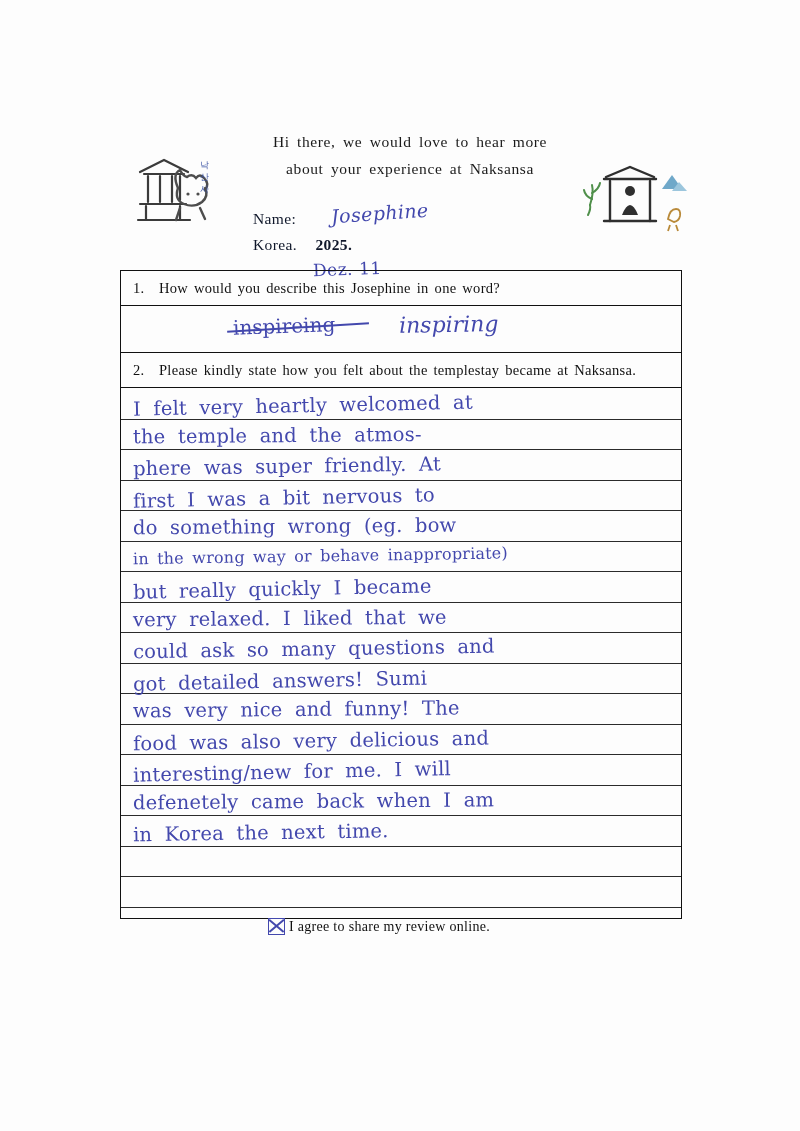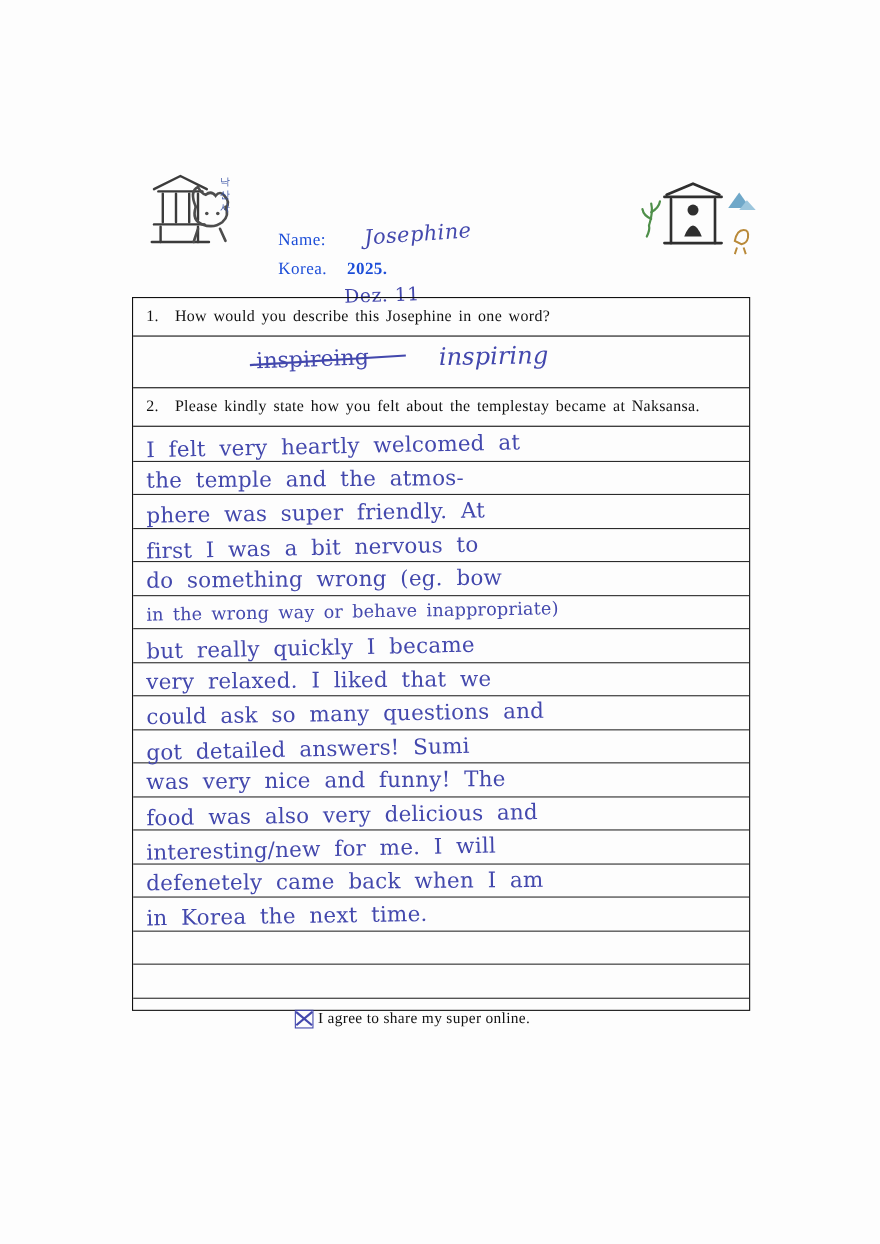--- a/index.html
+++ b/index.html
@@ -42,21 +42,21 @@
     left: 253px;
     font-size: 15.5px;
     line-height: 26px;
     letter-spacing: 0.4px;
   }
   .name-row, .date-row {
     position: relative;
     height: 26px;
     white-space: nowrap;
   }
-  .label-text { color: #1d4ed8; }
+  .label-text { color: #0f172a; }
 
   .hand-name {
     position: absolute;
     left: 78px;
     top: -6px;
     font-size: 19px;
     font-style: italic;
     transform: rotate(-4deg);
     color: #4348ad;
     font-family: "DejaVu Serif", serif;
@@ -198,20 +198,24 @@
     background: #4348ad;
   }
   .consent-box::before { transform: rotate(40deg); }
   .consent-box::after { transform: rotate(-40deg); }
 </style>
 </head>
 <body>
 
 <div class="page">
 
+  <div class="header-title">
+    <div>Hi there, we would love to hear more</div>
+    <div>about your experience at Naksansa</div>
+  </div>
 
   <div class="logo-left">
     <svg width="96" height="80" viewBox="0 0 96 80" xmlns="http://www.w3.org/2000/svg">
       <g fill="none" stroke="#3b3b3b" stroke-width="2.2" stroke-linecap="round">
         <path d="M6 22 L30 10 L54 22"></path>
         <path d="M10 24 L50 24"></path>
         <path d="M14 26 L14 52 M26 26 L26 52 M38 26 L38 52 M46 26 L46 50"></path>
         <path d="M6 54 L52 54"></path>
         <path d="M12 56 L12 70 M46 56 L46 70"></path>
         <path d="M4 70 L56 70"></path>
@@ -320,16 +324,16 @@
         <div class="hand-line" style="top: 402.5px; transform: rotate(-0.5deg);">defenetely came back when I am</div>
         <div class="rule-line" style="top: 457.5px;"></div>
         <div class="hand-line" style="top: 433px; transform: rotate(-0.9deg);">in Korea the next time.</div>
         <div class="rule-line" style="top: 488px;"></div>
         <div class="rule-line" style="top: 518.5px;"></div>
       </div>
   </div>
 
   <div class="consent">
     <span class="consent-box"></span>
-    <span>I agree to share my super online.</span>
+    <span>I agree to share my review online.</span>
   </div>
 
 </div>
 
 </body></html>

